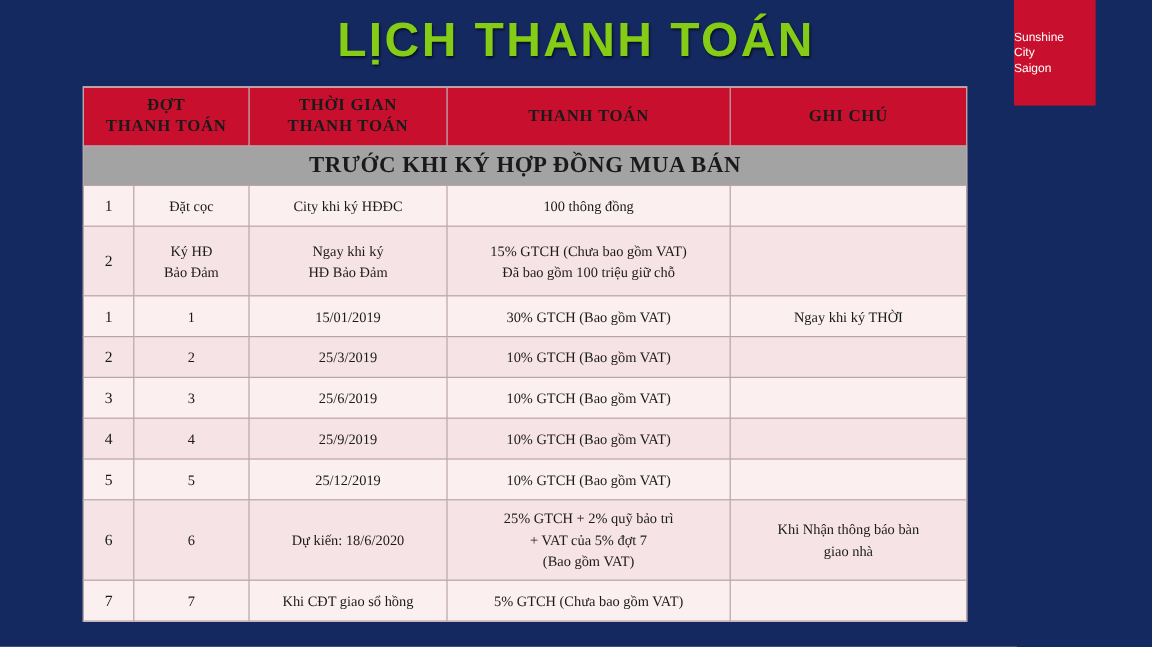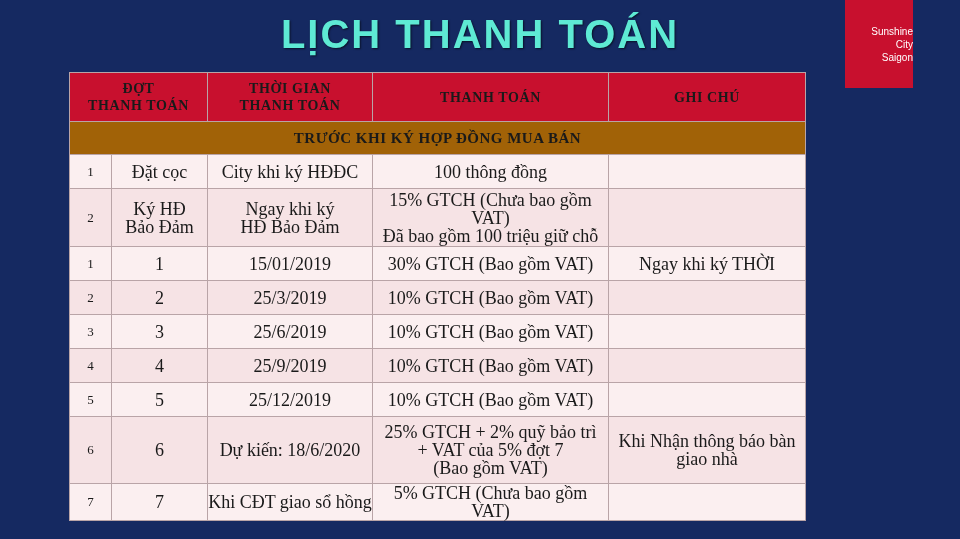--- a/index.html
+++ b/index.html
@@ -18,34 +18,34 @@
   .slide-title {
     position: absolute;
     top: 12px;
     left: 0;
     width: 960px;
     text-align: center;
     font-family: "Liberation Sans", sans-serif;
     font-weight: bold;
     font-size: 40px;
     letter-spacing: 2px;
-    color: #5eead4;
+    color: #84cc16;
     text-shadow: 1px 1px 2px rgba(0,0,0,0.6);
   }
   
   .logo-badge {
     position: absolute;
     top: 0;
     right: 47px;
     width: 68px;
     height: 88px;
     background: #c8102e;
     display: flex;
     flex-direction: column;
-    align-items: flex-end;
+    align-items: flex-start;
     justify-content: center;
     color: #ffffff;
     font-family: "Liberation Sans", sans-serif;
     font-size: 10px;
     line-height: 13px;
     text-align: center;
   }
   
   .table-wrap {
     position: absolute;
@@ -78,28 +78,28 @@
     font-family: "Liberation Serif", serif;
     font-weight: bold;
     font-size: 14px;
     letter-spacing: 0.6px;
     line-height: 17px;
     height: 48px;
     border: 1px solid #c8102e;
   }
   thead th .hdr-line { display: block; }
   tr.section-row td {
-    background: #a16207;
+    background: #a3a3a3;
     font-weight: bold;
-    font-size: 15px;
+    font-size: 19px;
     letter-spacing: 0.5px;
     height: 32px;
   }
   tbody td {
-    font-size: 18px;
+    font-size: 12px;
     line-height: 18px;
     height: 33px;
     background: #fbeff0;
   }
   tbody tr.alt td { background: #f6e3e5; }
   td.tall { height: 57px; }
   td.taller { height: 66px; }
   td.idx { font-size: 13px; }
   .cellline { display: block; }
   .blank { background: #fbeff0; }

